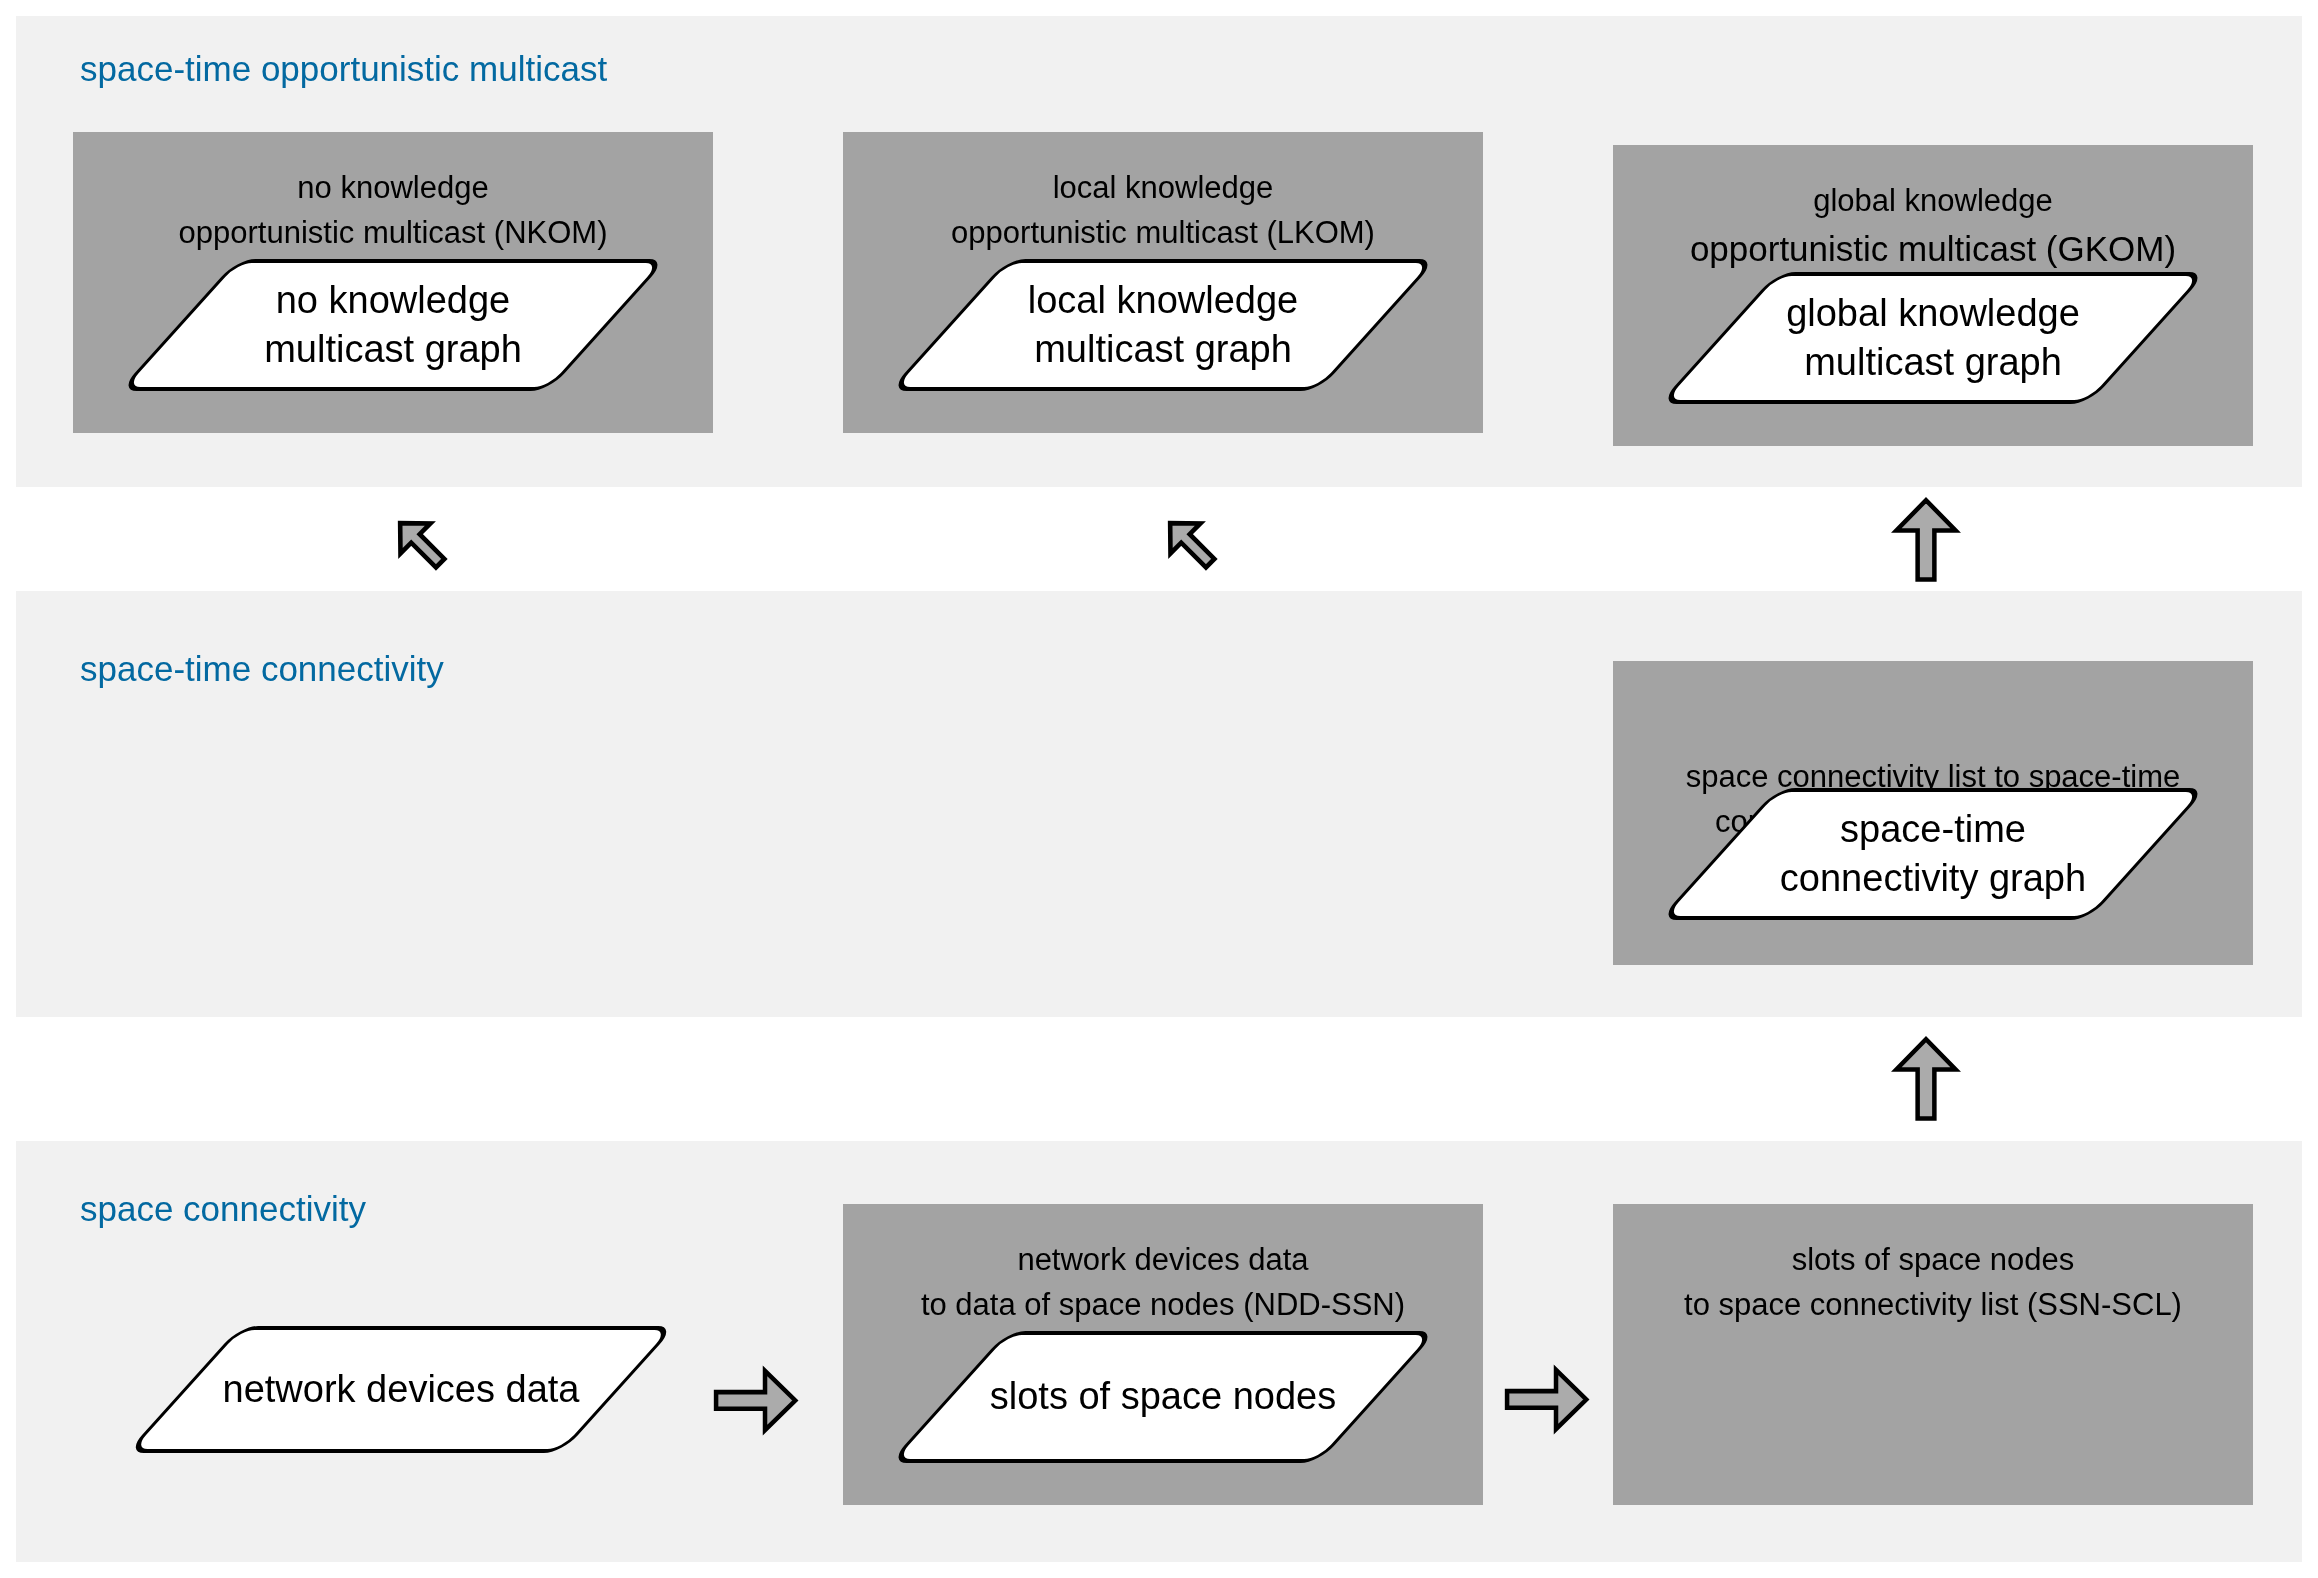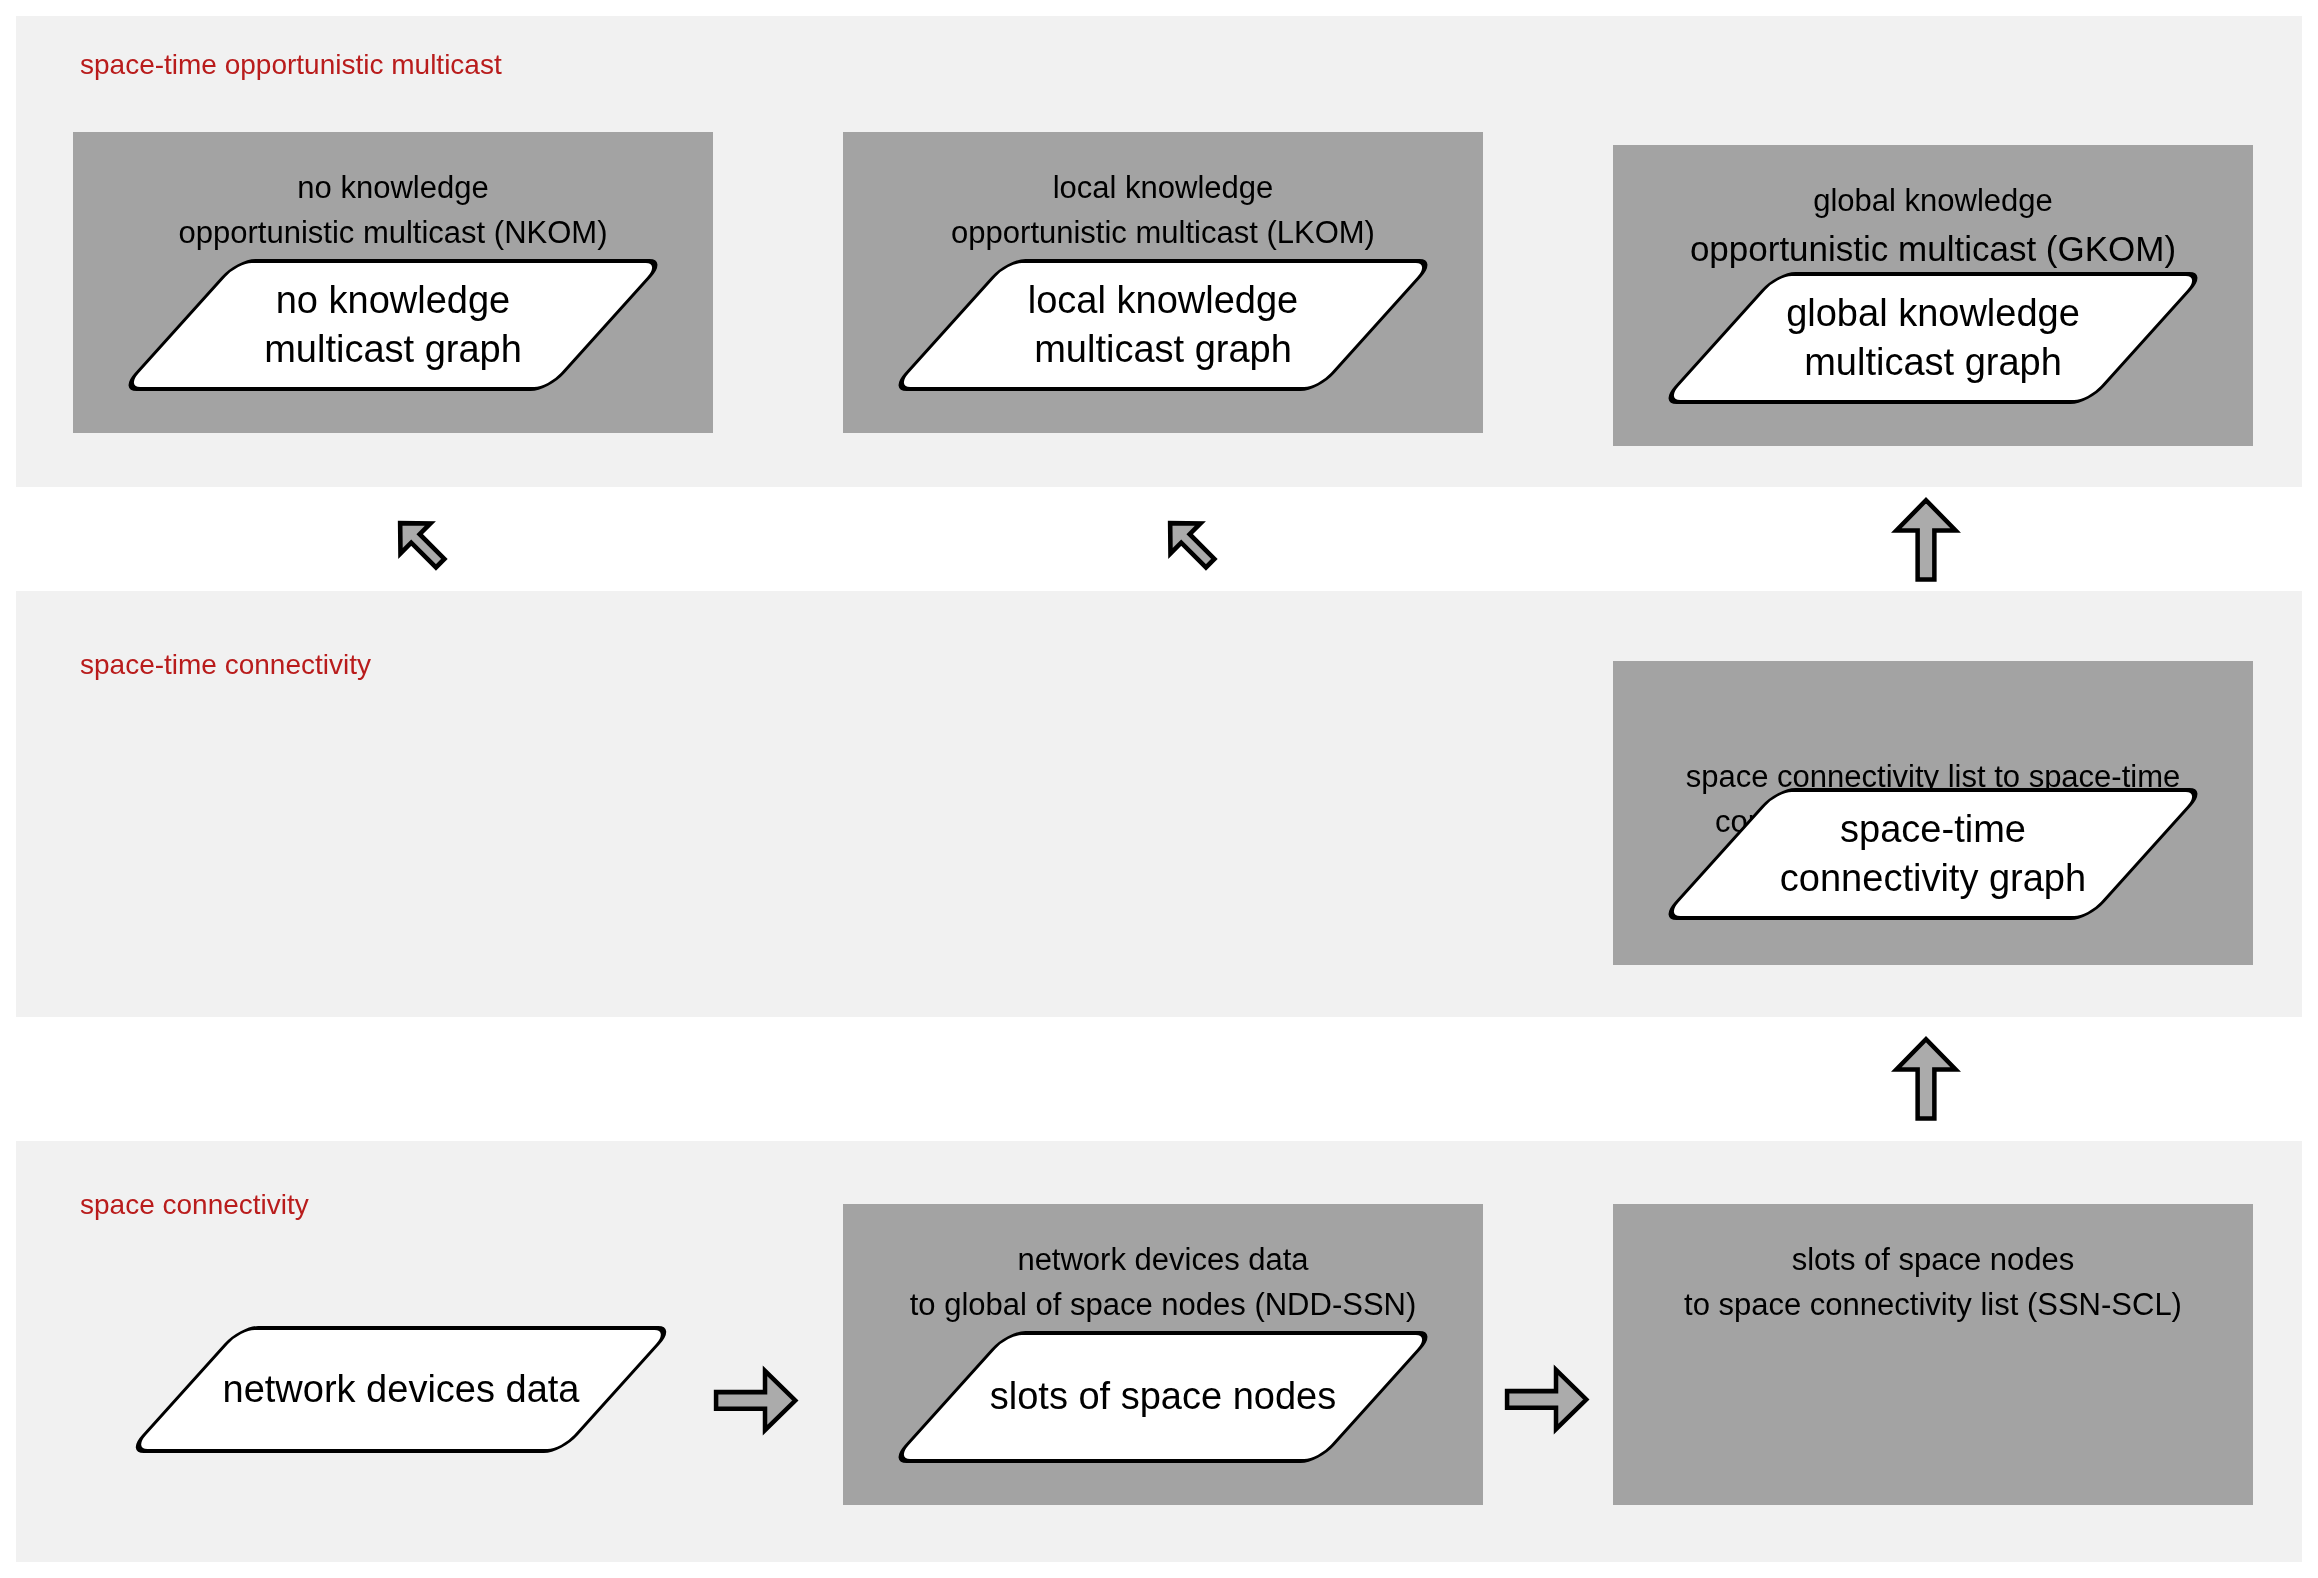--- a/index.html
+++ b/index.html
@@ -17,23 +17,23 @@
     left: 16px;
     width: 2286px;
     background: #f1f1f1;
   }
   .band1 { top: 16px;   height: 471px; }
   .band2 { top: 591px;  height: 426px; }
   .band3 { top: 1141px; height: 421px; }
 
   .band-label {
     position: absolute;
-    font-size: 28px;
+    font-size: 35px;
     line-height: 1.1;
-    color: #b91c1c;
+    color: #0369a1;
     white-space: nowrap;
   }
   .label1 { left: 80px; top: 50px;  }
   .label2 { left: 80px; top: 638px; margin-top: 12px; }
   .label3 { left: 80px; top: 1190px;}
 
   .box {
     position: absolute;
     width: 640px;
     height: 301px;
@@ -177,21 +177,21 @@
       <div class="txt">
         <span>space-time</span>
         <span>connectivity graph</span>
       </div>
     </div>
   </div>
 
   <div class="box box-nddssn">
     <div class="box-title">
       <span>network devices data</span>
-      <span>to global of space nodes (NDD-SSN)</span>
+      <span>to data of space nodes (NDD-SSN)</span>
     </div>
     <div class="pgram">
       <div class="skin"></div>
       <div class="txt">
         <span>slots of space nodes</span>
       </div>
     </div>
   </div>
 
   <div class="box box-ssnscl">

